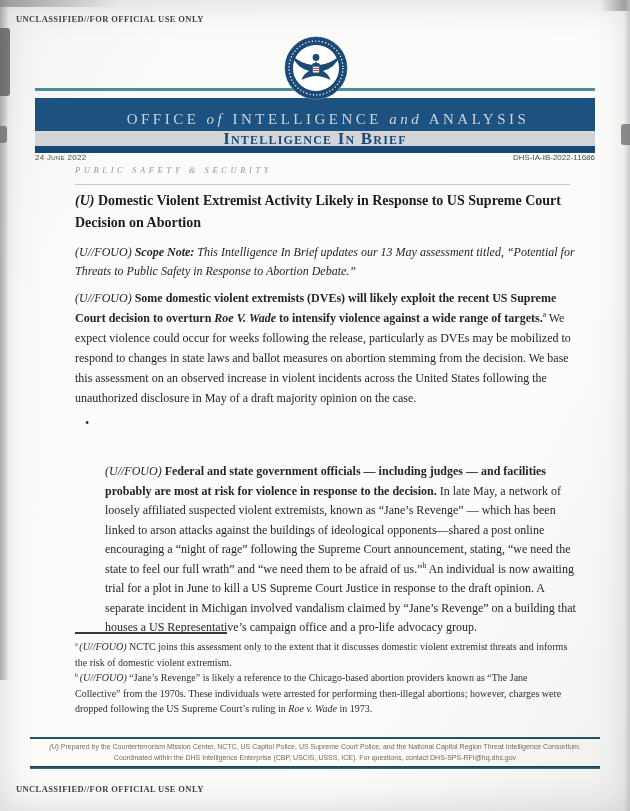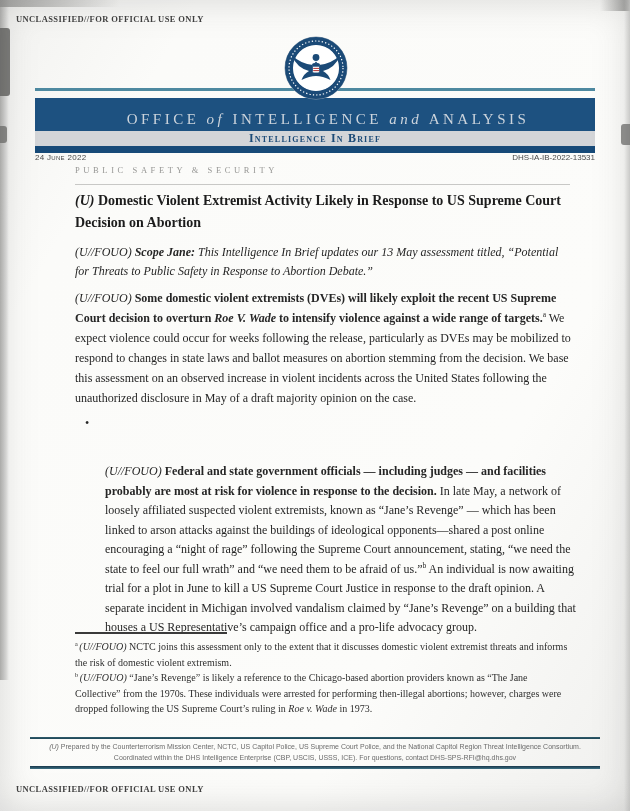--- a/index.html
+++ b/index.html
@@ -25,28 +25,28 @@
     color:#3e3e3e;letter-spacing:.4px;}
   .class-top{top:14px;}
   .class-bottom{top:784px;}
 
   .teal-line{left:35px;top:88px;width:560px;height:3px;background:var(--teal_line,#4e89a0);}
   .banner-blue{left:35px;top:98px;width:560px;height:33px;background:var(--banner_blue,#1d5180);
     display:flex;align-items:flex-end;justify-content:center;padding-bottom:3px;box-sizing:border-box;}
   .office-line{color:#ccd4dc;font-size:15px;letter-spacing:3.5px;white-space:nowrap;margin-left:26px;}
   .bar-gray{left:35px;top:131px;width:560px;height:15px;background:var(--bar_gray,#d3d5d8);
     display:flex;align-items:center;justify-content:center;}
-  .product-line{font-variant:small-caps;font-weight:bold;font-size:12px;letter-spacing:1.2px;color:var(--navy_text,#1b4a77);}
+  .product-line{font-variant:small-caps;font-weight:bold;font-size:17px;letter-spacing:1.2px;color:var(--navy_text,#1b4a77);}
   .bar-dark{left:35px;top:146px;width:560px;height:7px;background:var(--banner_dark,#174a78);}
 
   .meta-row{left:35px;top:153px;width:560px;display:flex;justify-content:space-between;
     font-family:Liberation Sans, sans-serif;font-size:8px;color:#4a4a4a;}
   .meta-date{font-variant:small-caps;letter-spacing:.3px;}
 
-  .section-label{left:75px;top:165px;font-size:8.5px;letter-spacing:3.6px;color:#979795;}
+  .section-label{left:75px;top:165px;font-style:italic;font-size:8.5px;letter-spacing:3.6px;color:#979795;}
   .title-rule{left:75px;top:184px;width:495px;height:1px;background:#c8c8c6;}
   .doc-title{left:75px;top:190px;width:500px;font-size:14px;font-weight:bold;line-height:1.55;color:#1c1c1c;}
   .scope-note{left:75px;top:243px;width:500px;font-size:12px;line-height:1.6;}
   .key-judgment{left:75px;top:288px;width:501px;font-size:12px;line-height:1.67;}
   .bullet-row{left:85px;top:414px;width:492px;display:flex;}
   .bullet-marker{width:10px;margin-right:10px;font-size:12px;line-height:1.63;}
   .bullet-text{flex:1;font-size:12px;line-height:1.63;margin-top:48px;}
 
   .fn-rule{left:75px;top:632px;width:152px;height:2px;background:#3a3a3a;}
   .footnotes{left:75px;top:639px;width:500px;font-size:10px;line-height:1.55;color:#2e2e2e;}
@@ -92,28 +92,28 @@
   <path d="M7.5 19 Q17 28 29 29 L32 25.5 L35 29 Q47 28 56.5 19 Q51 32 39 35 Q44.5 38 46.5 44 Q38.5 40 32 40 Q25.5 40 17.5 44 Q19.5 38 25 35 Q13 32 7.5 19 Z" fill="#1b4a77"></path>
   <circle cx="32" cy="21.5" r="3.4" fill="#1b4a77"></circle>
   <rect x="28.4" y="27.5" width="7.2" height="9.5" rx="1.4" fill="#ffffff" stroke="#1b4a77" stroke-width="0.9"></rect>
   <rect x="28.8" y="27.9" width="6.4" height="2.8" fill="#1b4a77"></rect>
   <line x1="29.2" y1="32.4" x2="35.2" y2="32.4" stroke="#b23232" stroke-width="1"></line>
   <line x1="29.2" y1="34.6" x2="35.2" y2="34.6" stroke="#b23232" stroke-width="1"></line>
 </svg>
 
 <div class="abs meta-row">
   <span class="meta-date">24 June 2022</span>
-  <span>DHS-IA-IB-2022-13531</span>
+  <span>DHS-IA-IB-2022-11686</span>
 </div>
 
 <div class="abs section-label">PUBLIC SAFETY &amp; SECURITY</div>
 <div class="abs title-rule"></div>
 <div class="abs doc-title"><span class="run-italic">(U) </span><span>Domestic Violent Extremist Activity Likely in Response to US Supreme Court Decision on Abortion</span></div>
 
-<div class="abs scope-note"><span class="run-italic">(U//FOUO) </span><span class="run-bold-italic">Scope Jane: </span><span class="run-italic">This Intelligence In Brief updates our 13 May assessment titled, “Potential for Threats to Public Safety in Response to Abortion Debate.”</span></div>
+<div class="abs scope-note"><span class="run-italic">(U//FOUO) </span><span class="run-bold-italic">Scope Note: </span><span class="run-italic">This Intelligence In Brief updates our 13 May assessment titled, “Potential for Threats to Public Safety in Response to Abortion Debate.”</span></div>
 
 <div class="abs key-judgment"><span class="run-italic">(U//FOUO) </span><span class="run-bold">Some domestic violent extremists (DVEs) will likely exploit the recent US Supreme Court decision to overturn </span><span class="run-bold-italic">Roe V. Wade</span><span class="run-bold"> to intensify violence against a wide range of targets.</span><span class="run-sup">a</span><span> We expect violence could occur for weeks following the release, particularly as DVEs may be mobilized to respond to changes in state laws and ballot measures on abortion stemming from the decision. We base this assessment on an observed increase in violent incidents across the United States following the unauthorized disclosure in May of a draft majority opinion on the case.</span></div>
 
 <div class="abs bullet-row">
   <span class="bullet-marker">•</span>
   <span class="bullet-text"><span class="run-italic">(U//FOUO) </span><span class="run-bold">Federal and state government officials — including judges — and facilities probably are most at risk for violence in response to the decision.</span><span> In late May, a network of loosely affiliated suspected violent extremists, known as “Jane’s Revenge” — which has been linked to arson attacks against the buildings of ideological opponents—shared a post online encouraging a “night of rage” following the Supreme Court announcement, stating, “we need the state to feel our full wrath” and “we need them to be afraid of us.”</span><span class="run-sup">b</span><span> An individual is now awaiting trial for a plot in June to kill a US Supreme Court Justice in response to the draft opinion. A separate incident in Michigan involved vandalism claimed by “Jane’s Revenge” on a building that houses a US Representative’s campaign office and a pro-life advocacy group.</span></span>
 </div>
 
 <div class="abs fn-rule"></div>
 <div class="abs footnotes">

